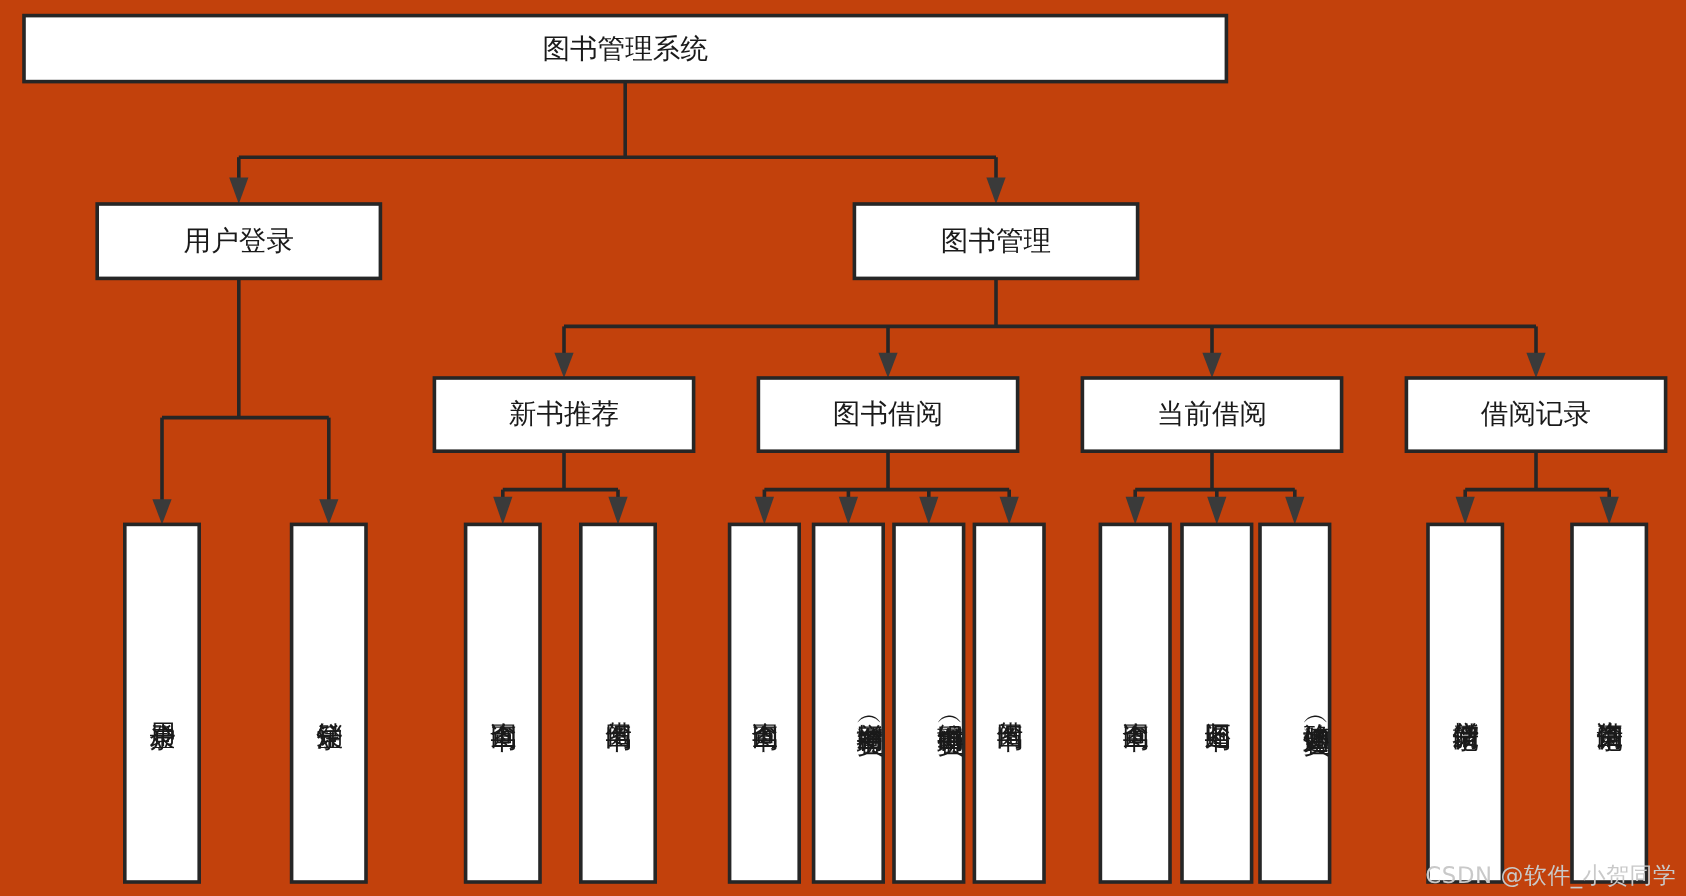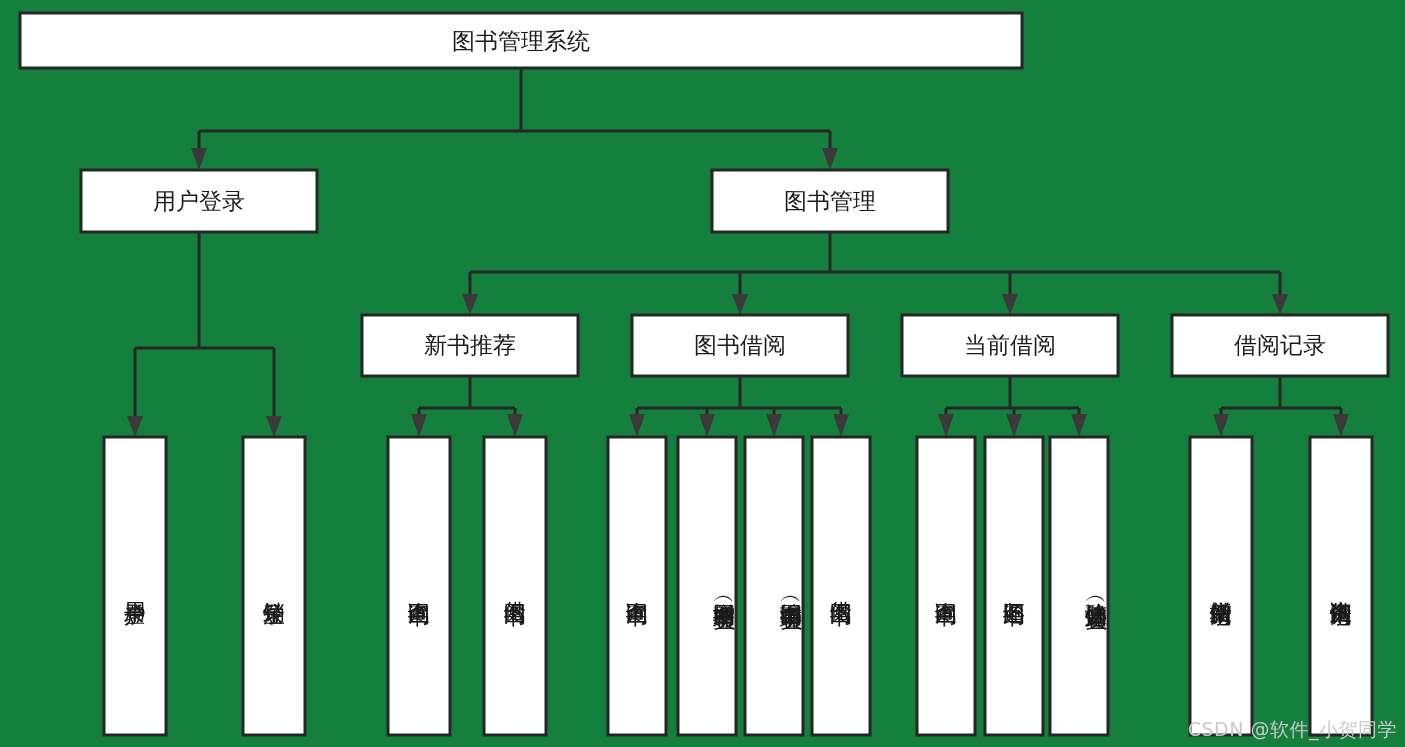--- a/index.html
+++ b/index.html
@@ -10,21 +10,21 @@
   body {
     width: 1405px;
     height: 747px;
     font-family: "DejaVu Sans", "Liberation Sans", sans-serif;
     overflow: hidden;
   }
   #diagram-root {
     position: relative;
     width: 1405px;
     height: 747px;
-    background: #15803d;
+    background: #c2410c;
   }
   svg.diagram {
     position: absolute;
     left: 0;
     top: 0;
     width: 1405px;
     height: 747px;
     display: block;
   }
   .node-rect {

